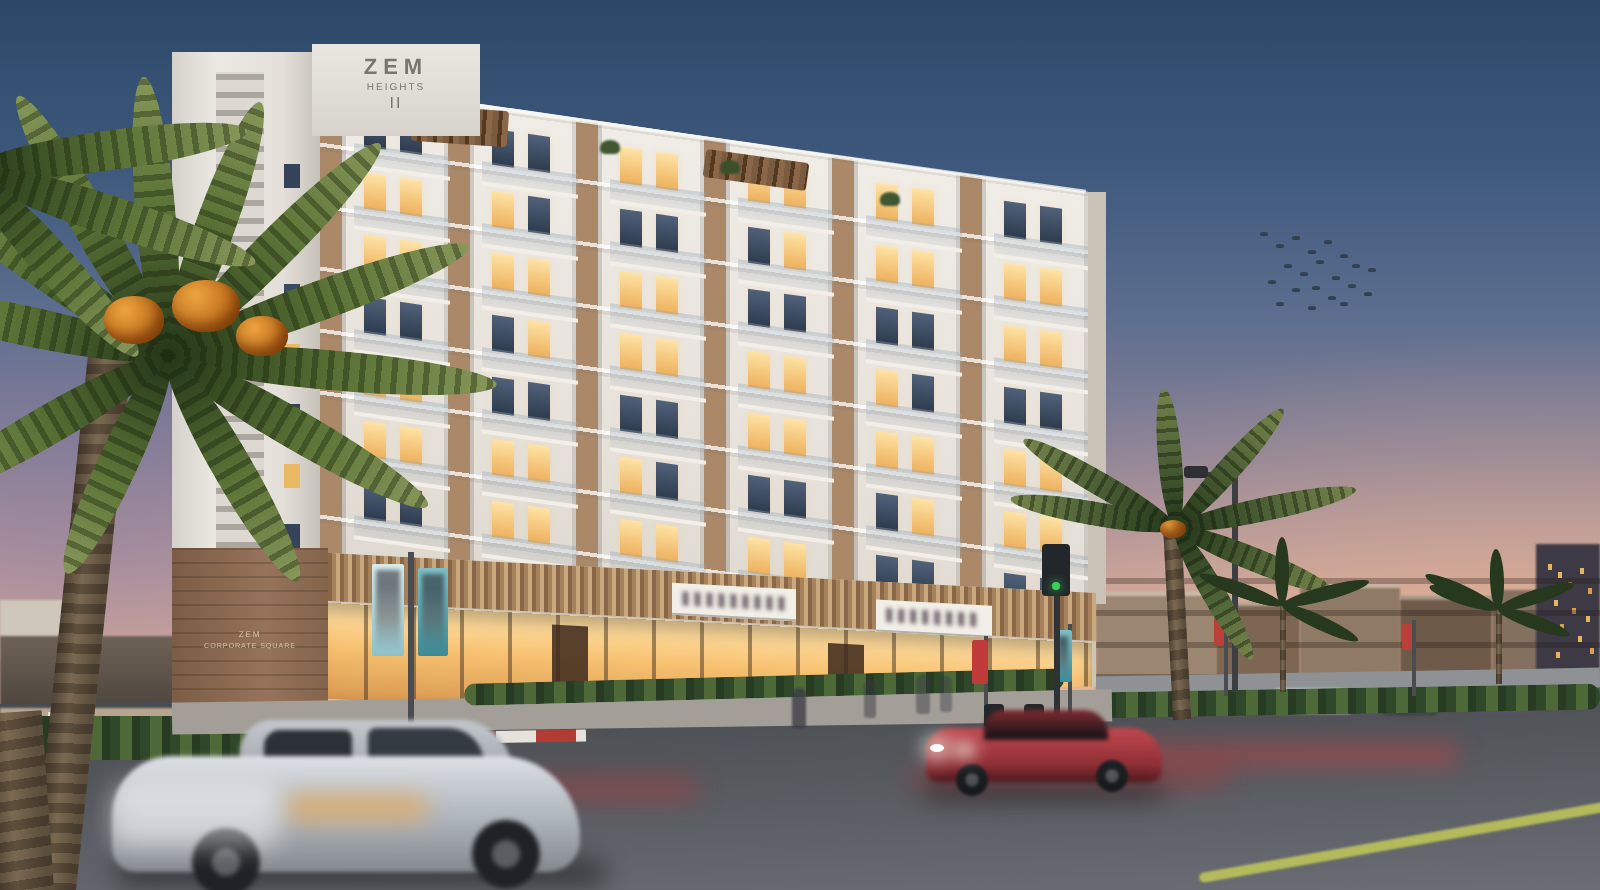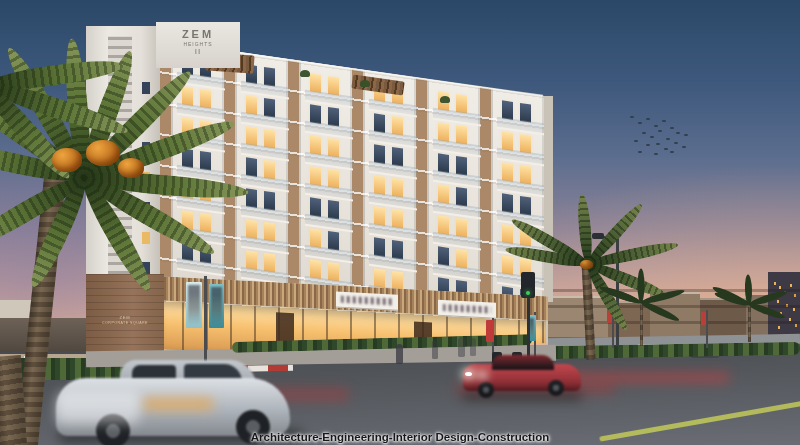--- a/index.html
+++ b/index.html
@@ -456,16 +456,15 @@
     <div class="frond" style="left:84px;top:168px;width:140px;transform:rotate(150deg);"></div>
     <div class="frond" style="left:-15px;top:75px;width:140px;transform:rotate(-8deg);"></div>
     <div class="frond" style="left:-15px;top:75px;width:150px;transform:rotate(18deg);"></div>
     <div class="frond" style="left:-15px;top:75px;width:125px;transform:rotate(48deg);"></div>
     <div class="abs fruit" style="left:52px;top:148px;width:30px;height:24px;"></div>
     <div class="abs fruit" style="left:86px;top:140px;width:34px;height:26px;"></div>
     <div class="abs fruit" style="left:118px;top:158px;width:26px;height:20px;"></div>
   </div>
 
   <div class="abs caption">
-    <div class="cap2 cap-glow">Architecture-Engineering-Interior Design-Construction</div>
   </div>
 
 </div>
 
 </body></html>

